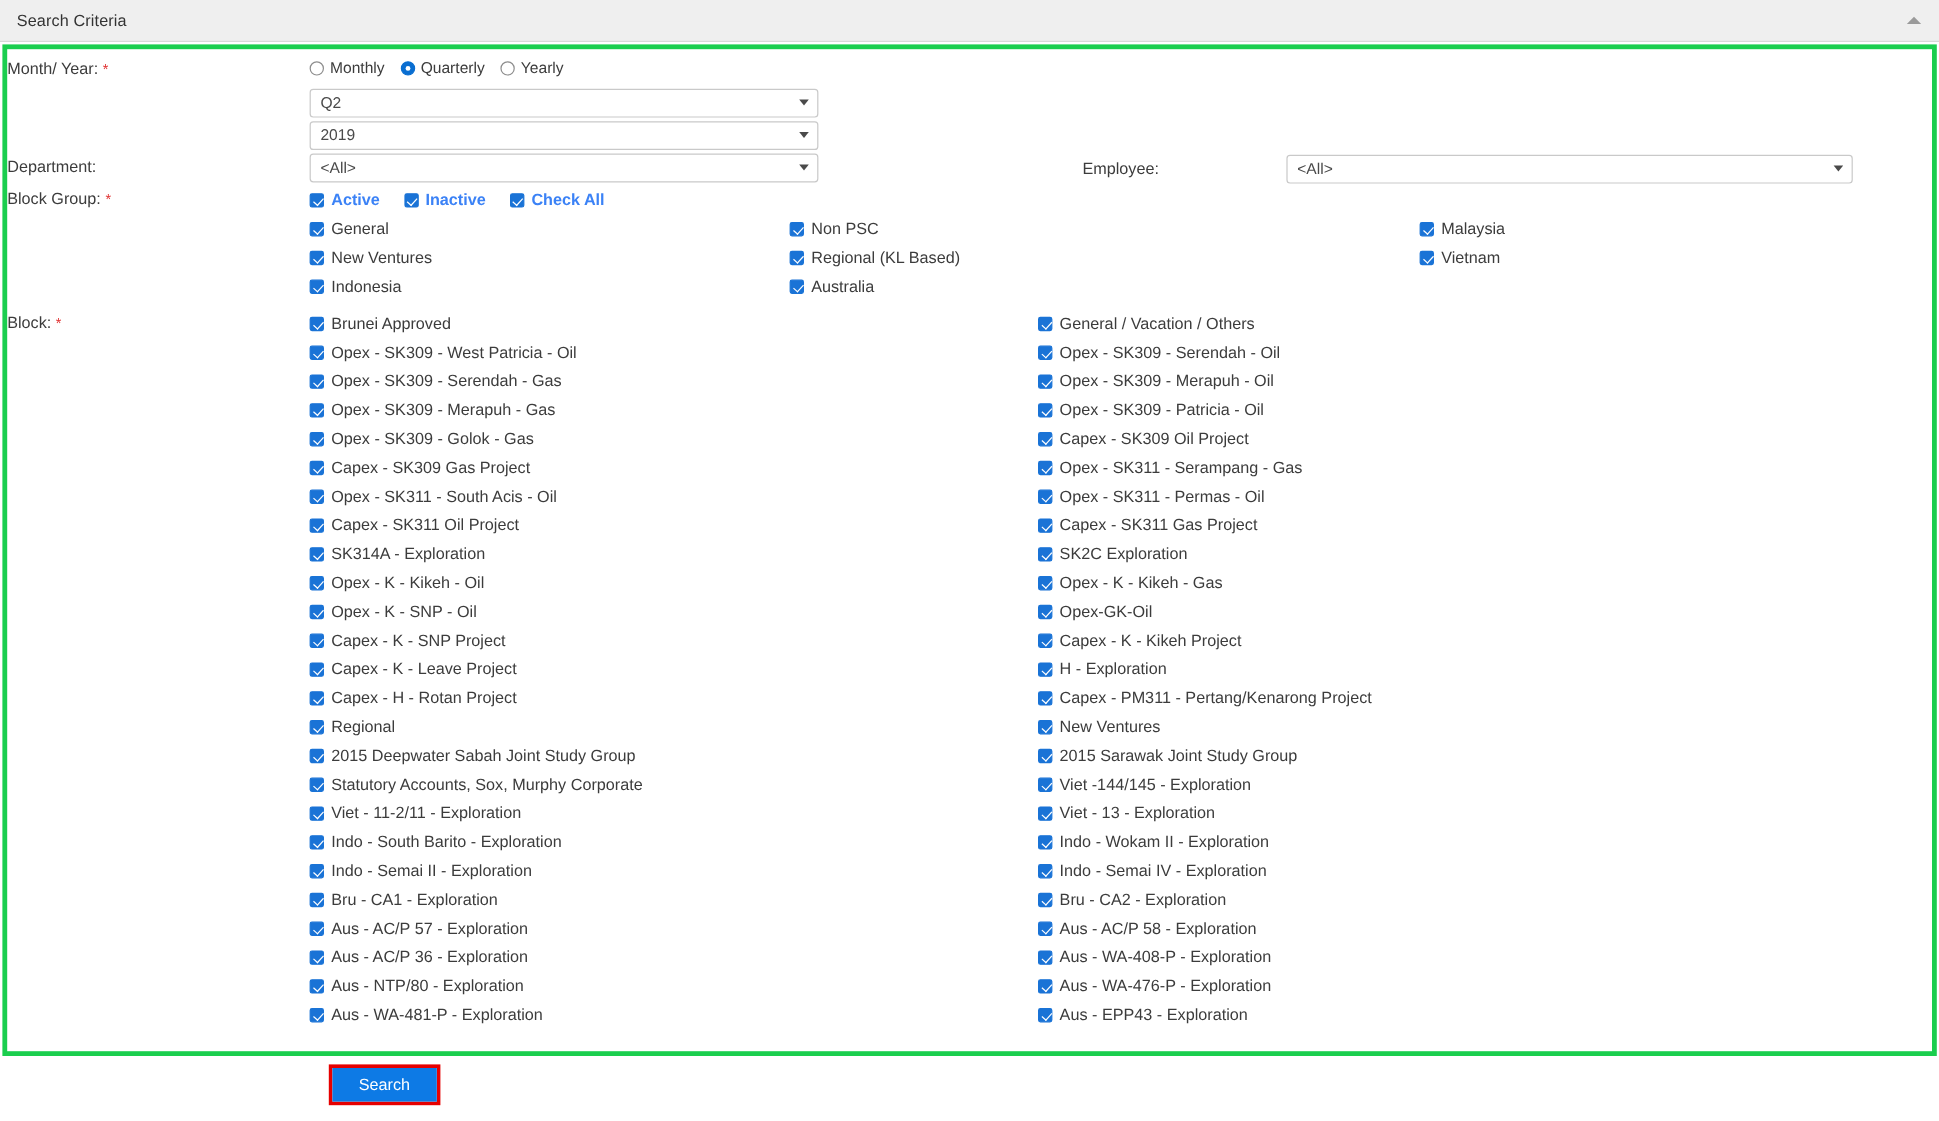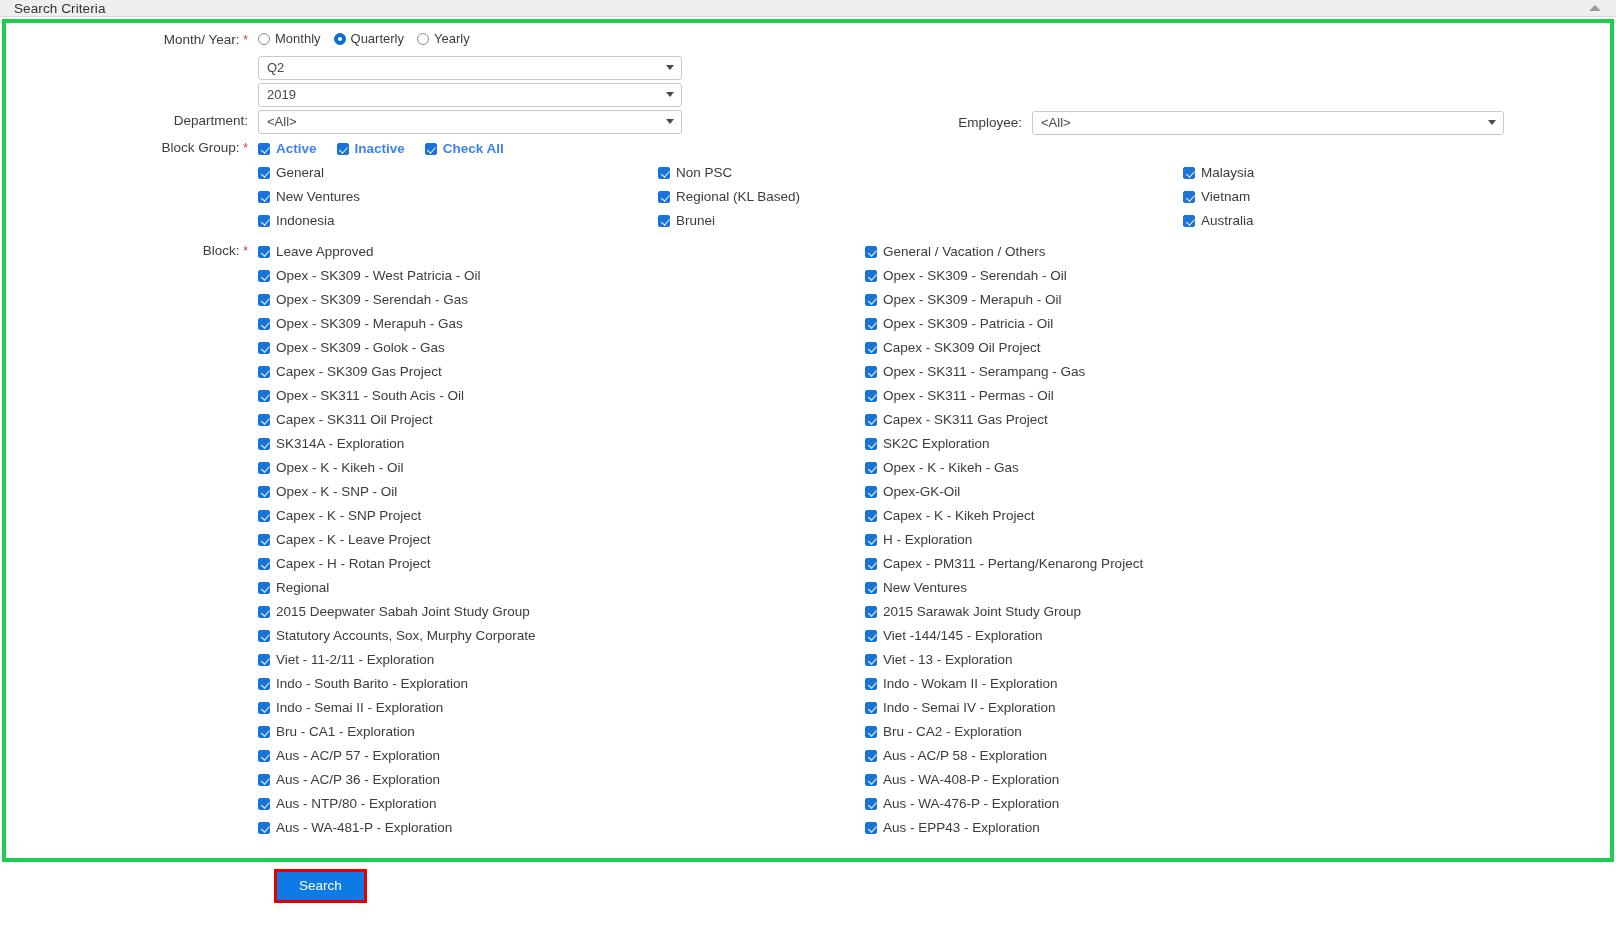--- a/index.html
+++ b/index.html
@@ -8,21 +8,21 @@
     margin: 0; padding: 0;
     width: 1616px; height: 934px;
     background: #ffffff;
     font-family: "Liberation Sans", sans-serif;
     overflow: hidden;
   }
 
   
   .panel-header {
     position: relative;
-    height: 17px;
+    height: 35px;
     background: #efefef;
     border-bottom: 1px solid #d8d8d8;
     display: flex;
     align-items: center;
   }
   .panel-title {
     font-size: 13.5px;
     color: #333333;
     padding-left: 14px;
     letter-spacing: .1px;
@@ -54,21 +54,21 @@
   }
 
   
   .frm-row {
     display: flex;
     align-items: flex-start;
     min-height: 24px;
   }
   .lbl {
     width: 252px;
-    text-align: right;
+    text-align: left;
     padding-right: 10px;
     font-size: 13.5px;
     color: #3c3c3c;
     line-height: 22px;
     flex: 0 0 252px;
   }
   .req { color: #e03131; font-size: 12px; }
 
   
   .radio-line { display: flex; align-items: center; gap: 13px; padding-top: 2px; }
@@ -106,21 +106,21 @@
     border-left: 4px solid transparent;
     border-right: 4px solid transparent;
     border-top: 5px solid #4a4a4a;
     pointer-events: none;
   }
   .row-gap { height: 3px; }
 
   
   .employee-row {
     position: absolute;
-    left: 856px;
+    left: 896px;
     top: 88px;
     display: flex;
     align-items: center;
   }
   .employee-row .lbl {
     width: 170px; flex: 0 0 170px;
   }
   .employee-row .sel-wrap { width: 472px; }
 
   
@@ -314,41 +314,37 @@
             <span class="cb"></span>
             <span>Vietnam</span>
           </label>
 
         <label class="chk-item">
             <span class="cb"></span>
             <span>Indonesia</span>
           </label>
         <label class="chk-item">
             <span class="cb"></span>
-            <span>Brunei</span>
-          </label>
-        <label class="chk-item">
-            <span class="cb"></span>
             <span>Australia</span>
           </label>
       </div>
     </div>
   </div>
 
   <div style="height:7px"></div>
 
   <div class="frm-row">
     <div class="lbl">
       <span>Block:</span>
       <span class="req">*</span>
     </div>
     <div class="block-grid">
       <label class="chk-item">
           <span class="cb"></span>
-          <span>Leave Approved</span>
+          <span>Brunei Approved</span>
         </label>
       <label class="chk-item">
           <span class="cb"></span>
           <span>General / Vacation / Others</span>
         </label>
       <label class="chk-item">
           <span class="cb"></span>
           <span>Opex - SK309 - West Patricia - Oil</span>
         </label>
       <label class="chk-item">

